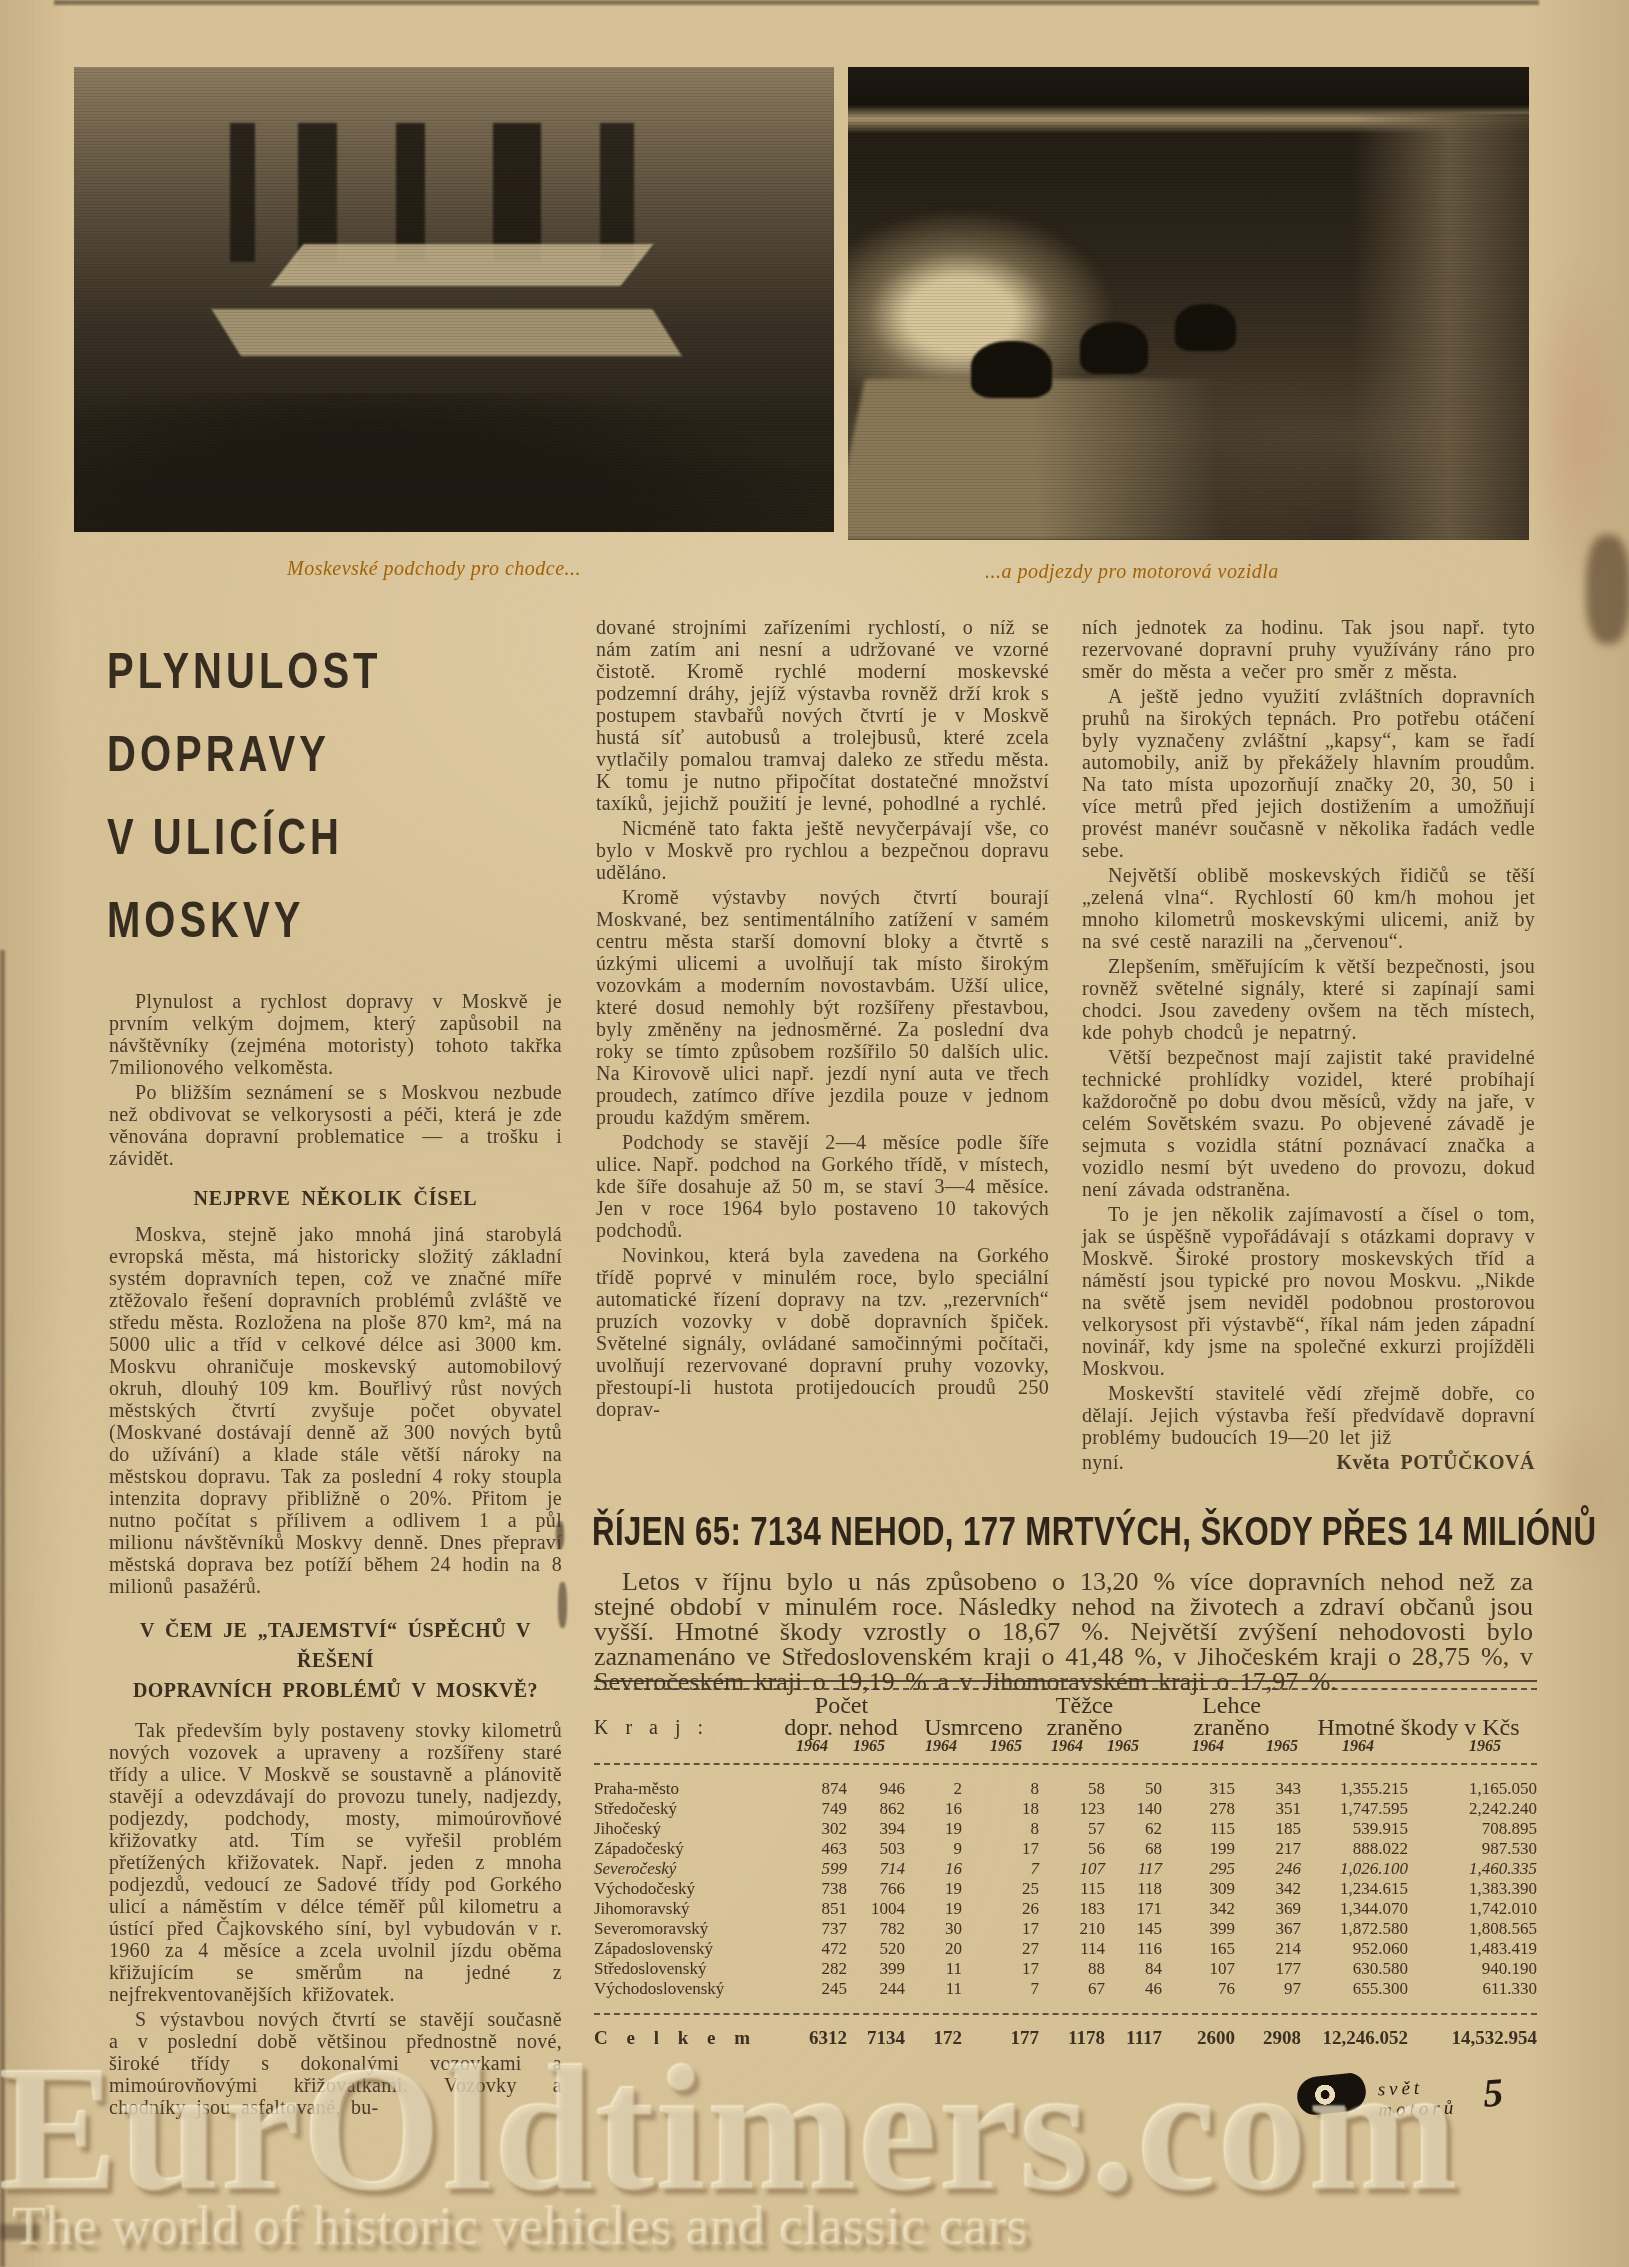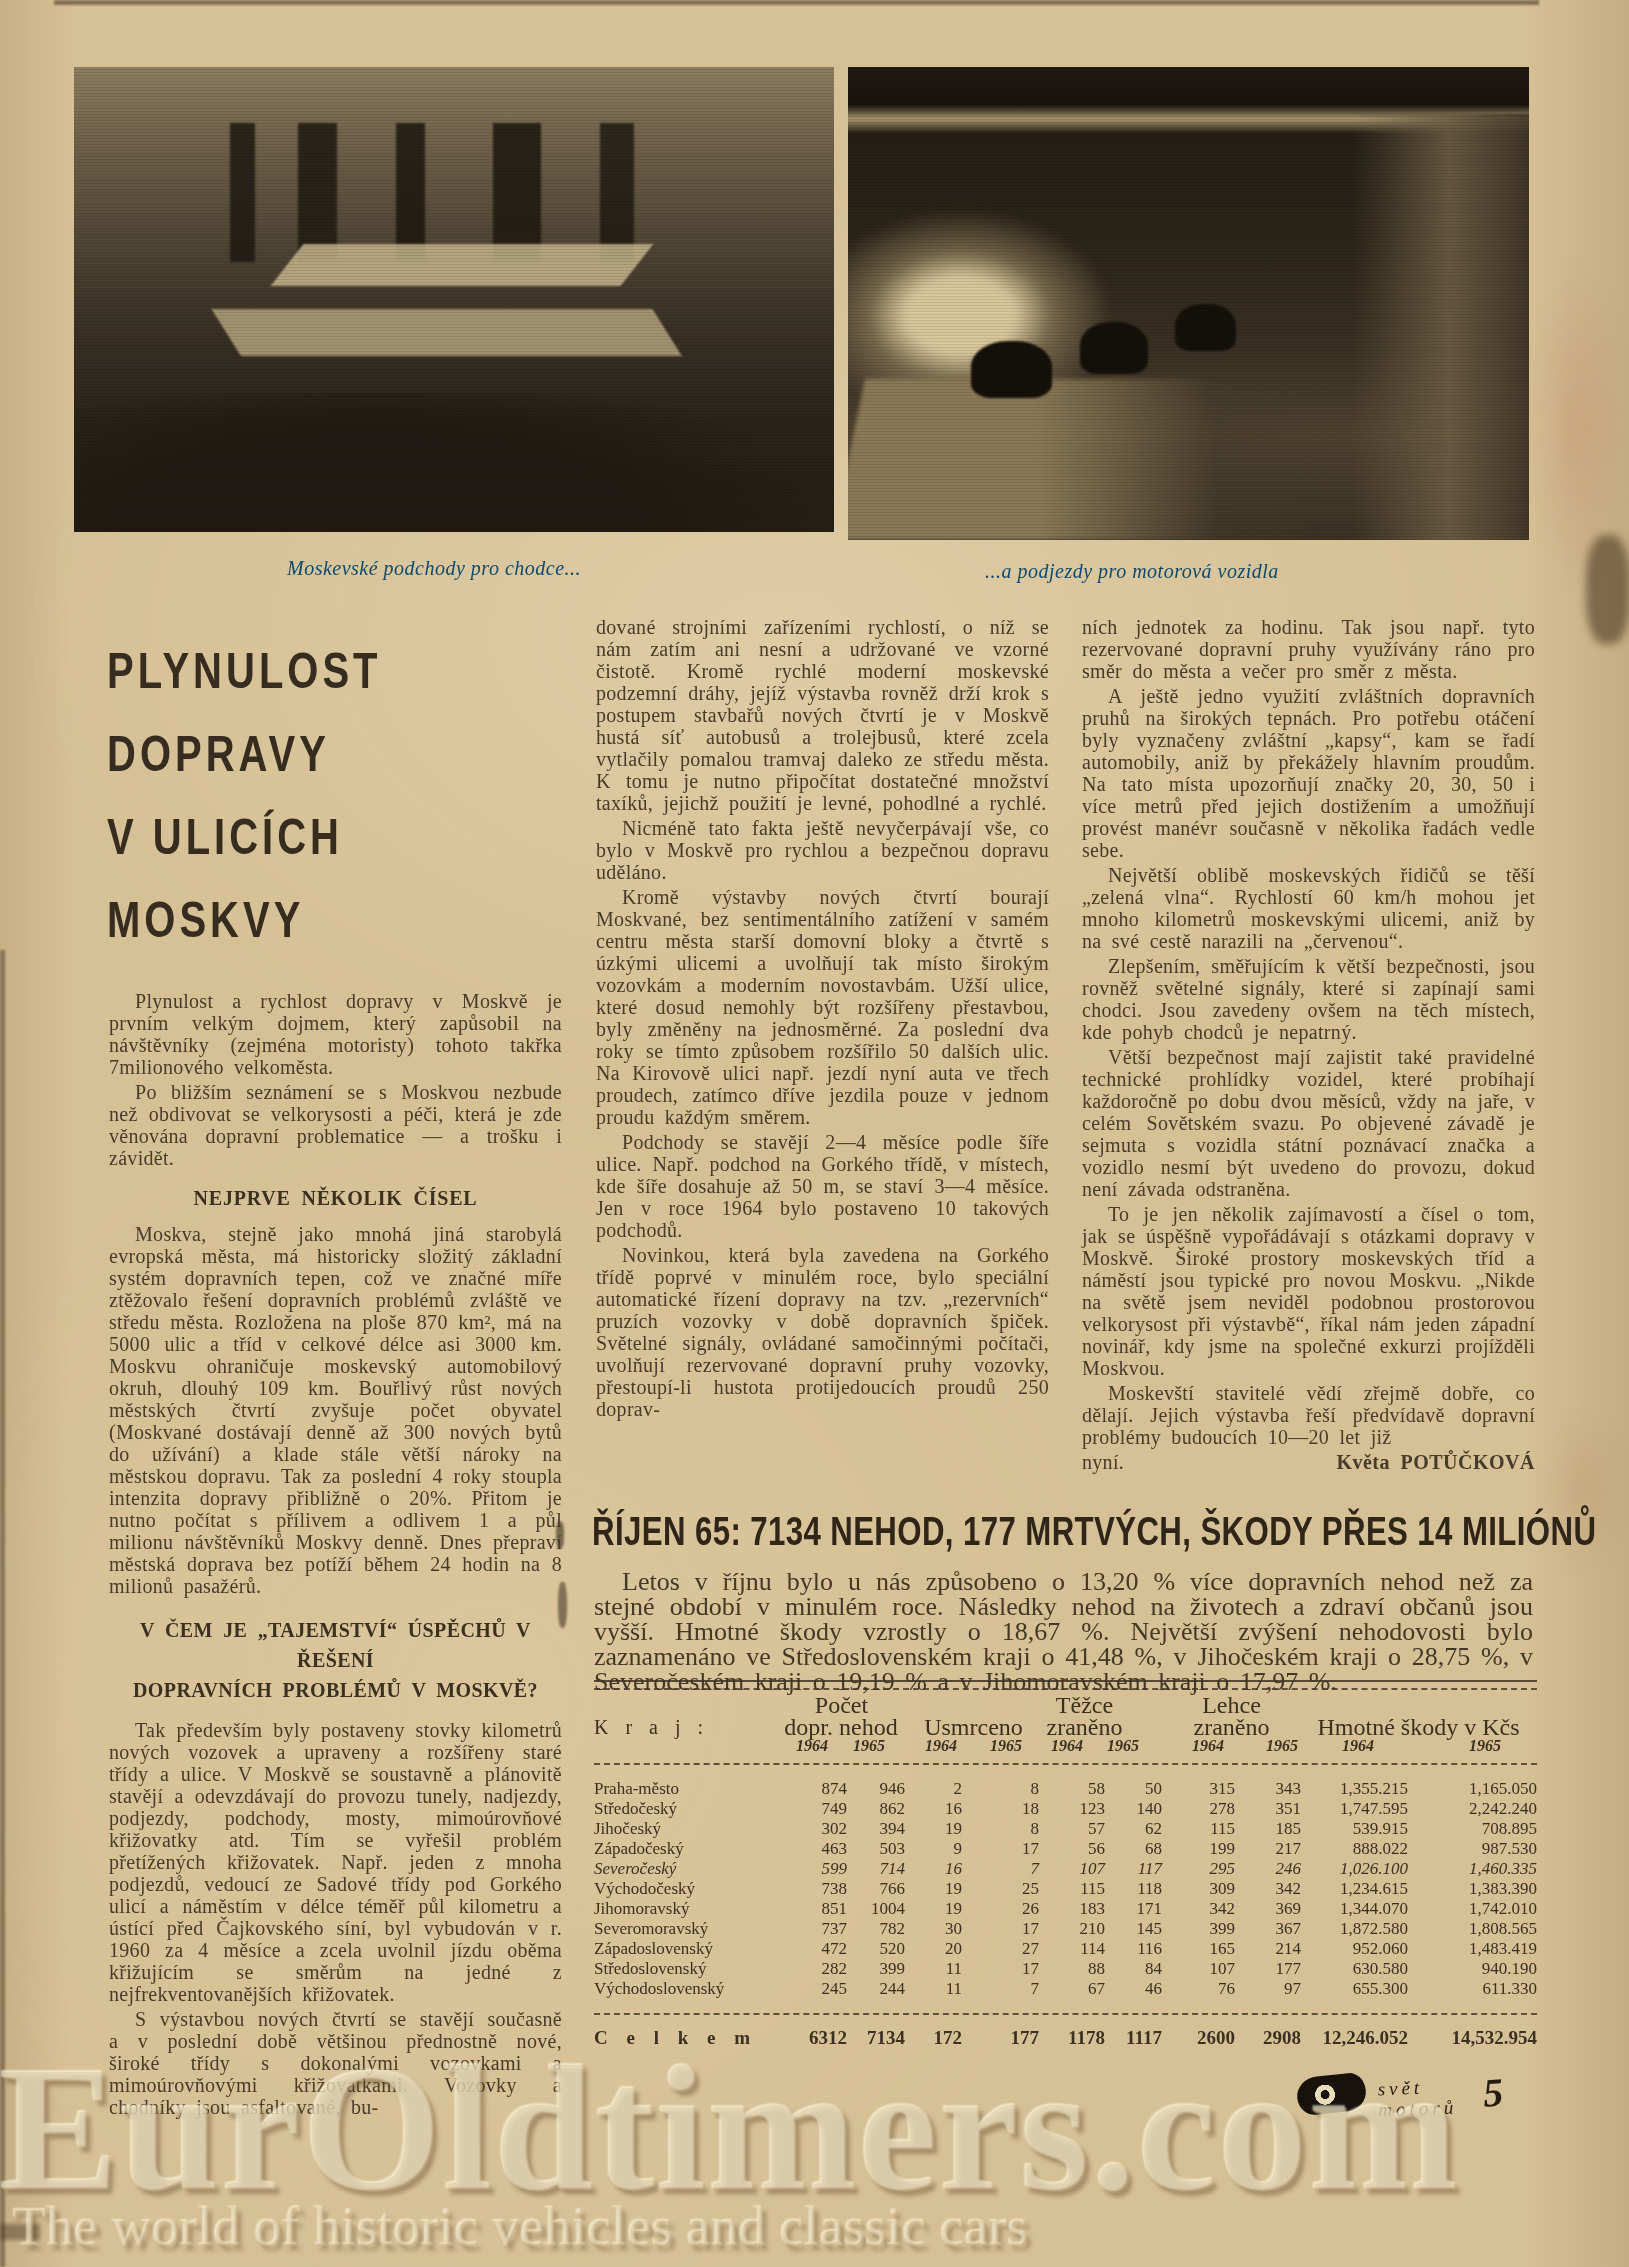--- a/index.html
+++ b/index.html
@@ -23,21 +23,21 @@
       filter:blur(1px);}
   .p1-walk1{position:absolute;left:28%;top:38%;width:46%;height:9%;background:#c7b68d;transform:skewX(-38deg);opacity:.85;filter:blur(1px);}
   .p1-walk2{position:absolute;left:20%;top:52%;width:58%;height:10%;background:#bcab83;transform:skewX(32deg);opacity:.8;filter:blur(1px);}
   .p1-front{position:absolute;left:0;bottom:0;width:100%;height:30%;background:radial-gradient(60% 120% at 40% 100%, #201a12 0 60%, transparent 100%),linear-gradient(180deg, transparent, #262017 60%);}
   .p2-base{position:absolute;inset:0;background:linear-gradient(180deg,#1f1a12 0%,#17120c 8%,#a8966e 11%,#241e15 14%,#2c2519 38%,#3a3123 60%,#4e4230 78%,#3a3124 100%);}
   .p2-entrance{position:absolute;left:-6%;top:30%;width:45%;height:45%;background:radial-gradient(closest-side,#d9c79c 0 35%,rgba(160,142,104,.6) 60%,transparent 100%);filter:blur(3px);}
   .p2-wallr{position:absolute;right:0;top:10%;width:26%;height:90%;background:linear-gradient(90deg,transparent,#6c5d44 55%,#433828 100%);opacity:.9;}
   .p2-road{position:absolute;left:0;bottom:0;width:70%;height:34%;background:linear-gradient(75deg,#8a7957 0 40%,rgba(70,60,43,.4) 75%,transparent 100%);transform:skewX(-12deg);filter:blur(2px);}
   .p2-car{position:absolute;background:#14100a;border-radius:45% 45% 25% 25%;filter:blur(1px);}
   .halftone{position:absolute;inset:0;background:repeating-linear-gradient(0deg, rgba(0,0,0,0.10) 0 1px, transparent 1px 3px);mix-blend-mode:multiply;}
-  .caption{position:absolute;font-style:italic;font-size:20px;color:#0c4a6e;letter-spacing:0.5px;}
+  .caption{position:absolute;font-style:italic;font-size:20px;color:#a16207;letter-spacing:0.5px;}
   
   .title{position:absolute;left:107px;top:630px;width:475px;font-family:"Liberation Sans","DejaVu Sans",sans-serif;font-weight:bold;color:#362c1f;}
   .title div{font-size:50px;letter-spacing:5px;line-height:83px;transform:scaleX(0.8);transform-origin:left;white-space:nowrap;}
   .col{position:absolute;width:453px;font-size:20px;line-height:22px;text-align:justify;letter-spacing:0.3px;word-spacing:5px;color:#473b2a;}
   .col p{margin:0 0 3px 0;text-indent:26px;}
   .col p.flush{text-indent:0;}
   .col1{left:109px;top:990px;}
   .col2{left:596px;top:616px;}
   .col3{left:1082px;top:616px;}
   .subhead{font-weight:bold;text-align:center;text-indent:0;font-size:20px;letter-spacing:0.8px;margin:18px 0 14px 0;color:#3c3120;}
@@ -152,21 +152,21 @@
   </div>
 
 <div class="col col3">
   <div>
       <p class="flush">ních jednotek za hodinu. Tak jsou např. tyto rezervované dopravní pruhy využívány ráno pro směr do města a večer pro směr z města.</p>
       <p>A ještě jedno využití zvláštních dopravních pruhů na širokých tepnách. Pro potřebu otáčení byly vyznačeny zvláštní „kapsy“, kam se řadí automobily, aniž by překážely hlavním proudům. Na tato místa upozorňují značky 20, 30, 50 i více metrů před jejich dostižením a umožňují provést manévr současně v několika řadách vedle sebe.</p>
       <p>Největší oblibě moskevských řidičů se těší „zelená vlna“. Rychlostí 60 km/h mohou jet mnoho kilometrů moskevskými ulicemi, aniž by na své cestě narazili na „červenou“.</p>
       <p>Zlepšením, směřujícím k větší bezpečnosti, jsou rovněž světelné signály, které si zapínají sami chodci. Jsou zavedeny ovšem na těch místech, kde pohyb chodců je nepatrný.</p>
       <p>Větší bezpečnost mají zajistit také pravidelné technické prohlídky vozidel, které probíhají každoročně po dobu dvou měsíců, vždy na jaře, v celém Sovětském svazu. Po objevené závadě je sejmuta s vozidla státní poznávací značka a vozidlo nesmí být uvedeno do provozu, dokud není závada odstraněna.</p>
       <p>To je jen několik zajímavostí a čísel o tom, jak se úspěšně vypořádávají s otázkami dopravy v Moskvě. Široké prostory moskevských tříd a náměstí jsou typické pro novou Moskvu. „Nikde na světě jsem neviděl podobnou prostorovou velkorysost při výstavbě“, říkal nám jeden západní novinář, kdy jsme na společné exkurzi projížděli Moskvou.</p>
-      <p>Moskevští stavitelé vědí zřejmě dobře, co dělají. Jejich výstavba řeší předvídavě dopravní problémy budoucích 10—20 let již</p>
+      <p>Moskevští stavitelé vědí zřejmě dobře, co dělají. Jejich výstavba řeší předvídavě dopravní problémy budoucích 19—20 let již</p>
     </div>
   <div class="lastline">
     <span>nyní.</span>
     <span class="byline">Květa POTŮČKOVÁ</span>
   </div>
 </div>
 
 <div class="acc-headline">ŘÍJEN 65: 7134 NEHOD, 177 MRTVÝCH, ŠKODY PŘES 14 MILIÓNŮ</div>
 <div class="acc-intro">
   <p>Letos v říjnu bylo u nás způsobeno o 13,20 % více dopravních nehod než za stejné období v minulém roce. Následky nehod na životech a zdraví občanů jsou vyšší. Hmotné škody vzrostly o 18,67 %. Největší zvýšení nehodovosti bylo zaznamenáno ve Středoslovenském kraji o 41,48 %, v Jihočeském kraji o 28,75 %, v Severočeském kraji o 19,19 % a v Jihomoravském kraji o 17,97 %.</p>

